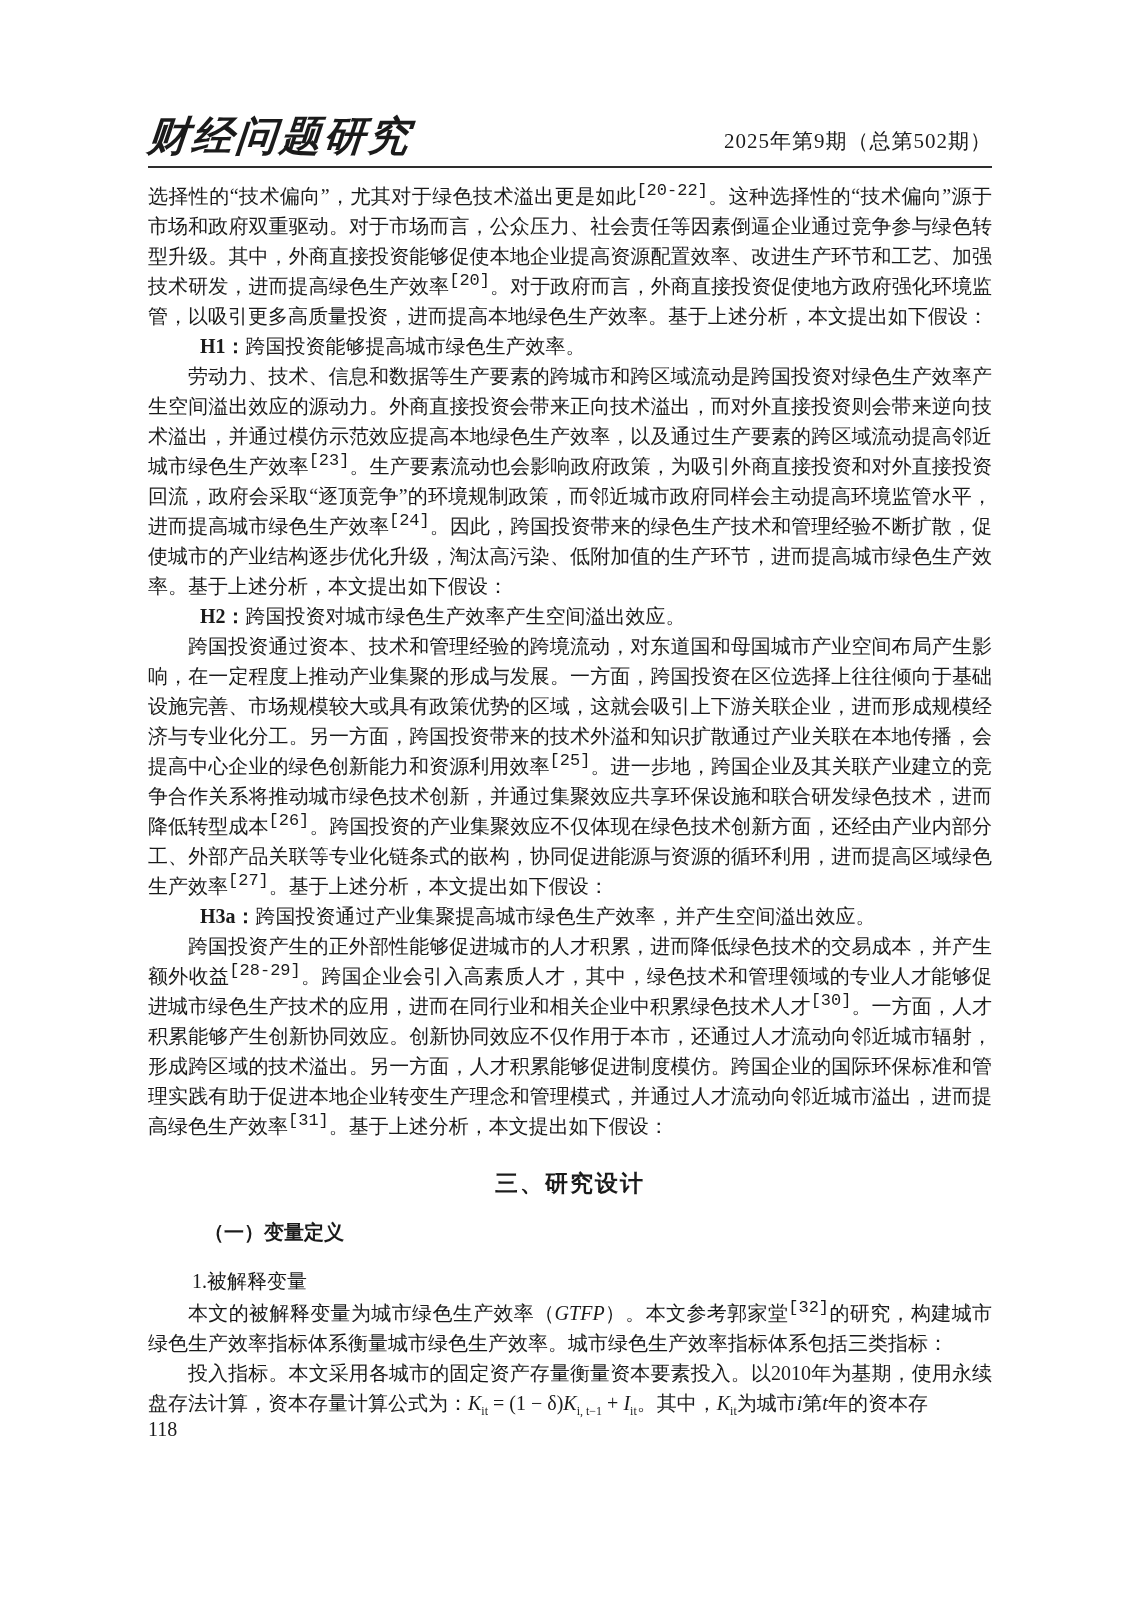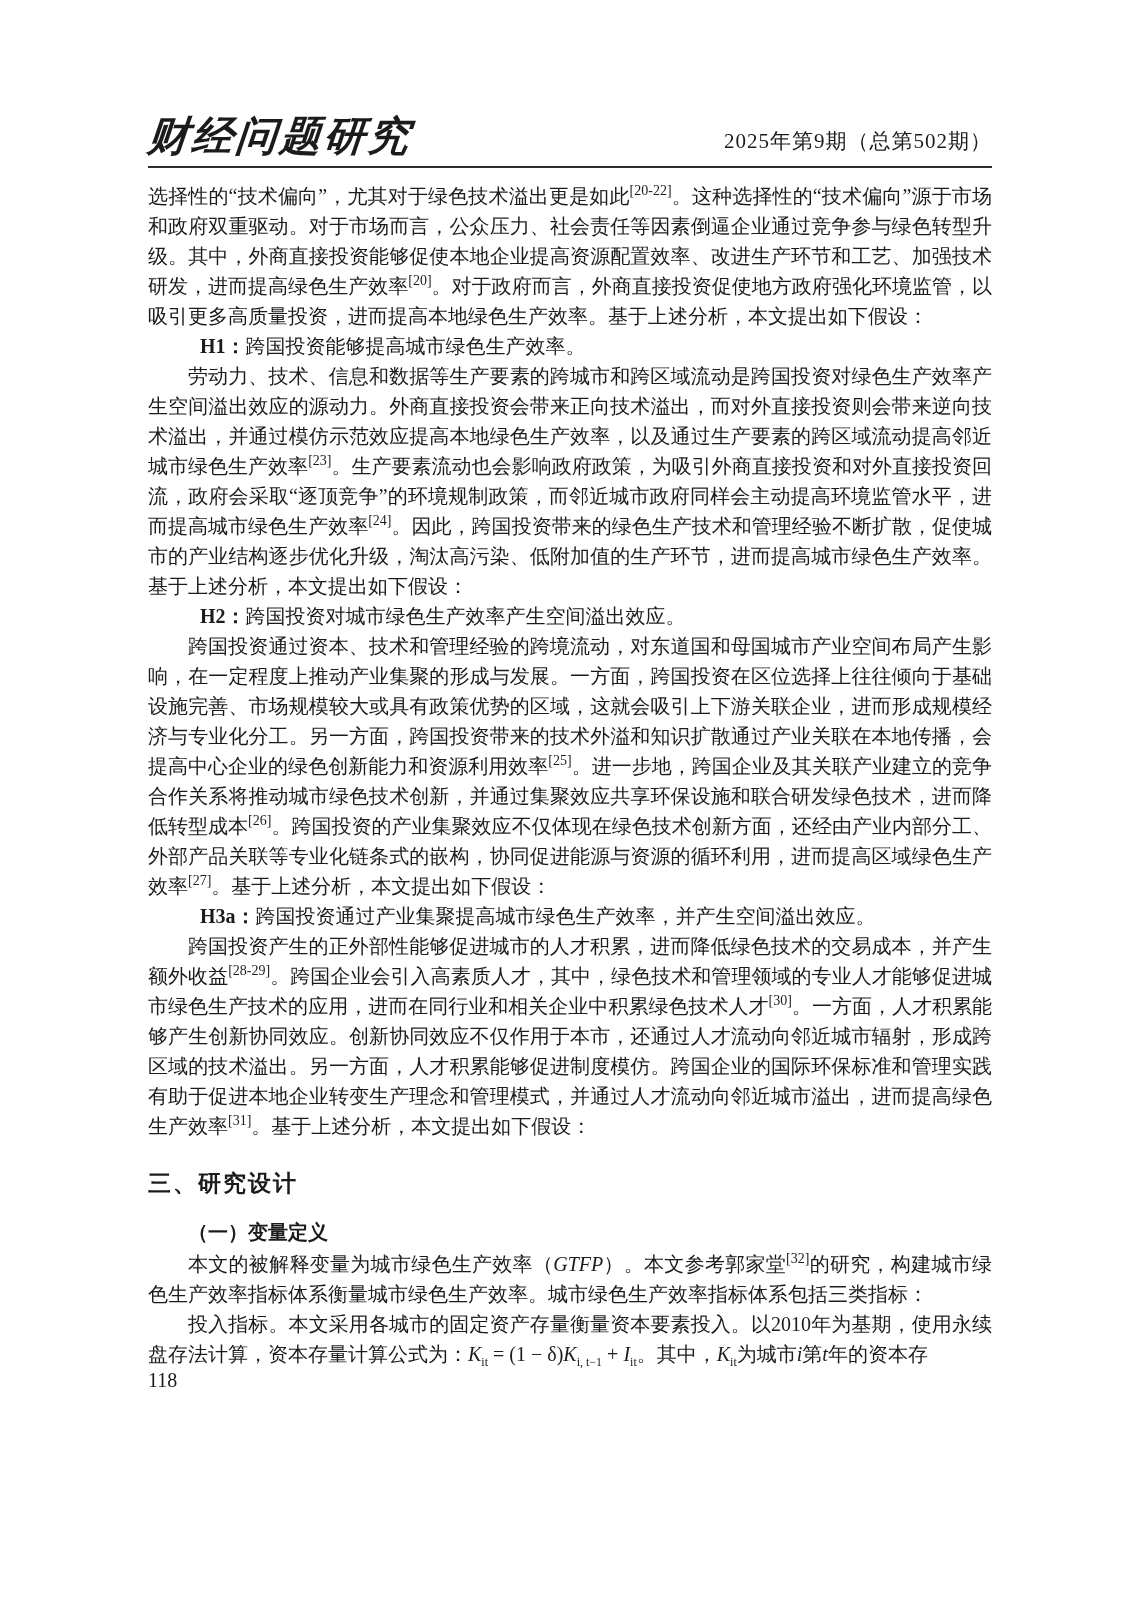--- a/index.html
+++ b/index.html
@@ -30,34 +30,34 @@
   
   main { margin-top:13px; }
   main p {
     margin:0;
     font-size:20px; line-height:30px;
     text-align:justify;
     text-indent:2em;
   }
   main p.noindent { text-indent:0; }
   main b { font-weight:bold;margin-left:12px; }
-  sup.cite { font-size:14px; line-height:0; vertical-align:super; }
+  sup.cite { font-size:17px; line-height:0; vertical-align:super;font-family:Liberation Mono, monospace; }
   sub { font-size:12px; line-height:0; }
   i.mvar, main i { font-style:italic; }
 
   h2.sec {
     font-size:23px; font-weight:bold;
     font-family:"Liberation Sans","DejaVu Sans",sans-serif;
-    text-align:left; letter-spacing:2px;
+    text-align:center; letter-spacing:2px;
     margin:27px 0 17px 0;
   }
   h3.sub {
     font-size:20px; font-weight:bold;
     font-family:"Liberation Sans","DejaVu Sans",sans-serif;
-    margin:0; text-indent:2em; line-height:33px;
+    margin:16px; text-indent:2em; line-height:33px;
   }
   h4.subsub {
     font-size:20px; font-weight:normal;
     margin:0; text-indent:2.2em; line-height:33px;
   }
   .pageno { font-size:20px; }
 </style>
 </head>
 <body>
 
@@ -70,18 +70,19 @@
   <main id="article-body">
       <p class="noindent">选择性的“技术偏向”，尤其对于绿色技术溢出更是如此<sup class="cite">[20-22]</sup>。这种选择性的“技术偏向”源于市场和政府双重驱动。对于市场而言，公众压力、社会责任等因素倒逼企业通过竞争参与绿色转型升级。其中，外商直接投资能够促使本地企业提高资源配置效率、改进生产环节和工艺、加强技术研发，进而提高绿色生产效率<sup class="cite">[20]</sup>。对于政府而言，外商直接投资促使地方政府强化环境监管，以吸引更多高质量投资，进而提高本地绿色生产效率。基于上述分析，本文提出如下假设：</p>
       <p class=""><b>H1：</b>跨国投资能够提高城市绿色生产效率。</p>
       <p class="">劳动力、技术、信息和数据等生产要素的跨城市和跨区域流动是跨国投资对绿色生产效率产生空间溢出效应的源动力。外商直接投资会带来正向技术溢出，而对外直接投资则会带来逆向技术溢出，并通过模仿示范效应提高本地绿色生产效率，以及通过生产要素的跨区域流动提高邻近城市绿色生产效率<sup class="cite">[23]</sup>。生产要素流动也会影响政府政策，为吸引外商直接投资和对外直接投资回流，政府会采取“逐顶竞争”的环境规制政策，而邻近城市政府同样会主动提高环境监管水平，进而提高城市绿色生产效率<sup class="cite">[24]</sup>。因此，跨国投资带来的绿色生产技术和管理经验不断扩散，促使城市的产业结构逐步优化升级，淘汰高污染、低附加值的生产环节，进而提高城市绿色生产效率。基于上述分析，本文提出如下假设：</p>
       <p class=""><b>H2：</b>跨国投资对城市绿色生产效率产生空间溢出效应。</p>
       <p class="">跨国投资通过资本、技术和管理经验的跨境流动，对东道国和母国城市产业空间布局产生影响，在一定程度上推动产业集聚的形成与发展。一方面，跨国投资在区位选择上往往倾向于基础设施完善、市场规模较大或具有政策优势的区域，这就会吸引上下游关联企业，进而形成规模经济与专业化分工。另一方面，跨国投资带来的技术外溢和知识扩散通过产业关联在本地传播，会提高中心企业的绿色创新能力和资源利用效率<sup class="cite">[25]</sup>。进一步地，跨国企业及其关联产业建立的竞争合作关系将推动城市绿色技术创新，并通过集聚效应共享环保设施和联合研发绿色技术，进而降低转型成本<sup class="cite">[26]</sup>。跨国投资的产业集聚效应不仅体现在绿色技术创新方面，还经由产业内部分工、外部产品关联等专业化链条式的嵌构，协同促进能源与资源的循环利用，进而提高区域绿色生产效率<sup class="cite">[27]</sup>。基于上述分析，本文提出如下假设：</p>
       <p class=""><b>H3a：</b>跨国投资通过产业集聚提高城市绿色生产效率，并产生空间溢出效应。</p>
       <p class="">跨国投资产生的正外部性能够促进城市的人才积累，进而降低绿色技术的交易成本，并产生额外收益<sup class="cite">[28-29]</sup>。跨国企业会引入高素质人才，其中，绿色技术和管理领域的专业人才能够促进城市绿色生产技术的应用，进而在同行业和相关企业中积累绿色技术人才<sup class="cite">[30]</sup>。一方面，人才积累能够产生创新协同效应。创新协同效应不仅作用于本市，还通过人才流动向邻近城市辐射，形成跨区域的技术溢出。另一方面，人才积累能够促进制度模仿。跨国企业的国际环保标准和管理实践有助于促进本地企业转变生产理念和管理模式，并通过人才流动向邻近城市溢出，进而提高绿色生产效率<sup class="cite">[31]</sup>。基于上述分析，本文提出如下假设：</p>
       <h2 class="sec">三、研究设计</h2>
       <h3 class="sub">（一）变量定义</h3>
+      <h4 class="subsub">1.被解释变量</h4>
       <p class="">本文的被解释变量为城市绿色生产效率（<i>GTFP</i>）。本文参考郭家堂<sup class="cite">[32]</sup>的研究，构建城市绿色生产效率指标体系衡量城市绿色生产效率。城市绿色生产效率指标体系包括三类指标：</p>
       <p class="">投入指标。本文采用各城市的固定资产存量衡量资本要素投入。以2010年为基期，使用永续盘存法计算，资本存量计算公式为：<i class="mvar">K</i><sub>it</sub> = (1 − δ)<i class="mvar">K</i><sub>i, t−1</sub> + <i class="mvar">I</i><sub>it</sub>。其中，<i class="mvar">K</i><sub>it</sub>为城市<i>i</i>第<i>t</i>年的资本存</p>
     </main>
 
   <div class="pageno">118</div>
 </div>
 
 </body></html>

